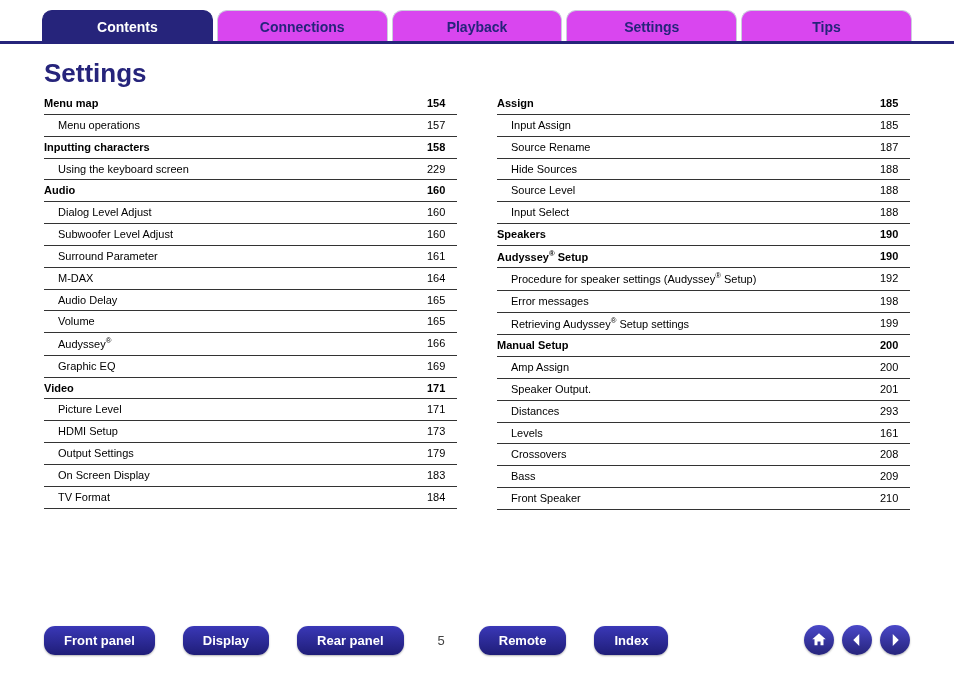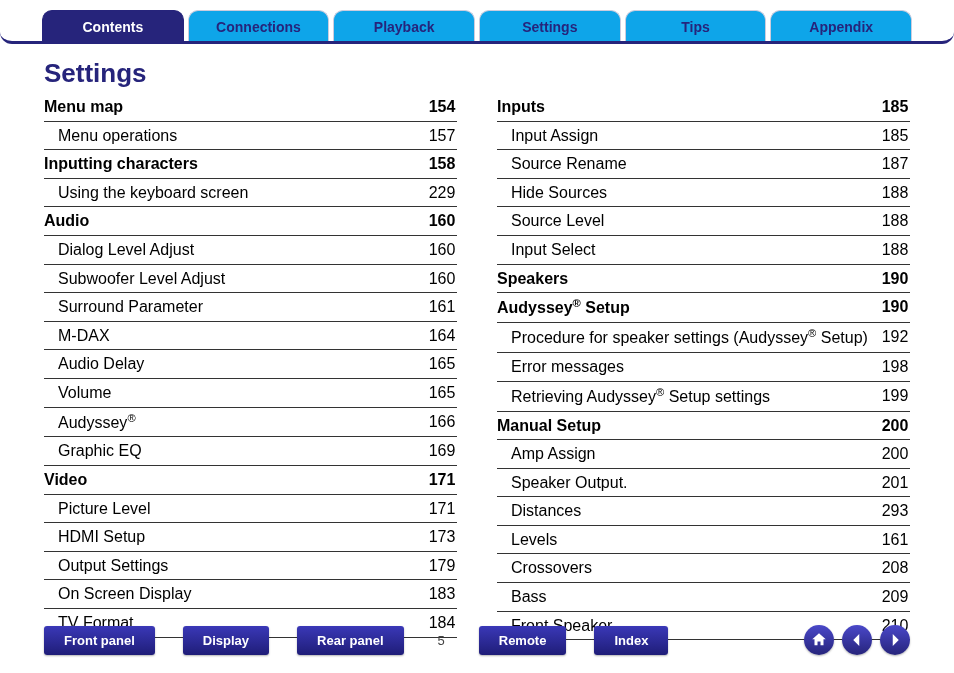--- a/index.html
+++ b/index.html
@@ -10,32 +10,31 @@
     background: #fff;
     position: relative;
     overflow: hidden;
   }
   
   .tabbar {
     display: flex;
     padding: 10px 40px 0 40px;
     border-bottom: 3px solid #26247b;
     gap: 0;
-    border-radius: 12px;
   }
   .tab {
     flex: 1;
     text-align: center;
     font-size: 14px;
     font-weight: bold;
     color: #26247b;
     padding: 8px 4px 6px 4px;
     cursor: pointer;
     position: relative;
-    background: #0ea5e9;
+    background: #d946ef;
     border-top: 1px solid #ccd;
     border-left: 1px solid #ccd;
     border-right: 1px solid #ccd;
     border-top-left-radius: 10px;
     border-top-right-radius: 10px;
     margin: 0 2px;
   }
   .tab.active {
     background: #26247b;
     color: #fff;
@@ -49,51 +48,51 @@
     padding: 14px 0 4px 44px;
   }
 
   .columns {
     display: flex;
     padding: 0 44px;
     gap: 40px;
   }
   .col {
     flex: 1;
-    font-size: 16px;
+    font-size: 11px;
   }
   .section-row, .item-row {
     display: flex;
     justify-content: space-between;
     border-bottom: 1px solid #333;
     padding: 3px 0;
     line-height: 1.35;
   }
   .section-row { font-weight: bold; }
   .item-row .label { padding-left: 14px; }
-  .page { min-width: 30px; text-align: center; }
+  .page { min-width: 30px; text-align: left; }
 
   
   .footer {
     position: absolute;
     bottom: 18px;
     left: 0;
     width: 100%;
     display: flex;
     align-items: center;
     padding: 0 44px;
     gap: 28px;
   }
   .pill {
     background: linear-gradient(#3a38b7, #1f1d78);
     color: #fff;
     font-weight: bold;
     font-size: 13px;
     padding: 7px 20px;
-    border-radius: 3px;
+    border-radius: 11px;
     cursor: pointer;
     box-shadow: 0 1px 2px rgba(0,0,0,0.3);
     white-space: nowrap;
   }
   .pagenum {
     font-size: 13px;
     color: #444;
     margin: 0 6px;
   }
   .footer-spacer { flex: 1; }
@@ -111,21 +110,20 @@
 </style>
 </head>
 <body>
 
 <div class="tabbar" id="tabbar">
     <div class="tab active">Contents</div>
     <div class="tab">Connections</div>
     <div class="tab">Playback</div>
     <div class="tab">Settings</div>
     <div class="tab">Tips</div>
-    <div class="tab">Appendix</div>
   </div>
 
 <div class="page-title">Settings</div>
 
 <div class="columns">
   <div class="col" id="col-left">
       <div class="section-row">
         <span class="label">Menu map</span>
         <span class="page">154</span>
       </div>
@@ -197,21 +195,21 @@
         <span class="label">On Screen Display</span>
         <span class="page">183</span>
       </div>
       <div class="item-row">
         <span class="label">TV Format</span>
         <span class="page">184</span>
       </div>
     </div>
   <div class="col" id="col-right">
       <div class="section-row">
-        <span class="label">Inputs</span>
+        <span class="label">Assign</span>
         <span class="page">185</span>
       </div>
       <div class="item-row">
         <span class="label">Input Assign</span>
         <span class="page">185</span>
       </div>
       <div class="item-row">
         <span class="label">Source Rename</span>
         <span class="page">187</span>
       </div>

